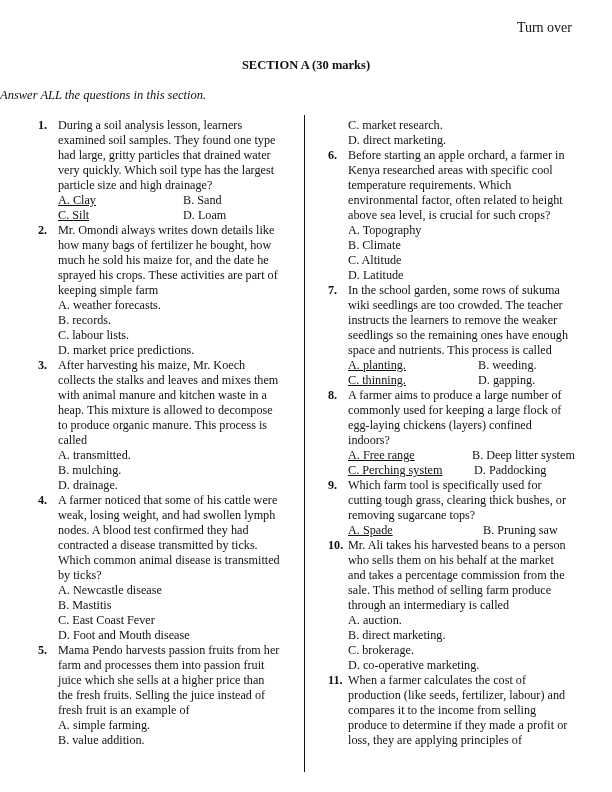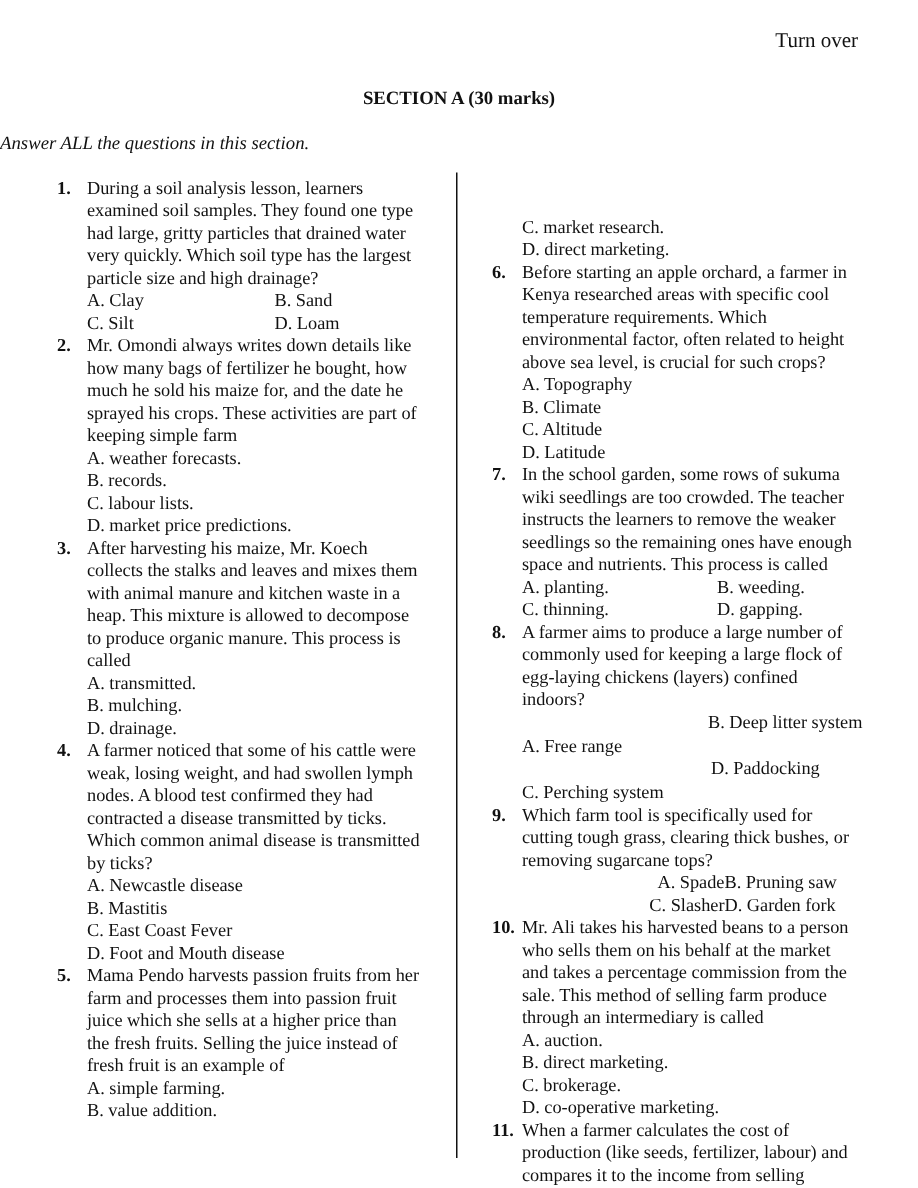--- a/index.html
+++ b/index.html
@@ -14,26 +14,26 @@
     .divider { position: absolute; left: 304px; top: 115px; width: 1.3px; height: 657px; background: #111111; }
     .col { position: absolute; top: 118px; }
     .col-left { left: 38px; width: 260px; }
     .col-right { left: 328px; width: 270px; top: 118px; }
     .q { position: relative; padding-left: 20px; }
     .qnum { position: absolute; left: 0; top: 0; font-weight: bold; }
     .qtext { display: block; }
     .opt { display: block; }
     .opt-row { display: flex; }
     .opt-row .opt { flex: 0 0 auto; }
-    .opt-row .opt.a { width: 125px; }
+    .opt-row .opt.a { width: 125px; text-decoration: underline; }
     .col-right .opt-row .opt.a { width: 130px; }
-    .q8 .opt-row .opt.a { width: 124px; margin-top: 16px; }
+    .q8 .opt-row .opt.a { width: 124px; }
     .q8 .opt-row2 .opt.a { width: 126px; }
-    .q9 .opt-row .opt.a { width: 135px; text-align: right; }
-    .cont { padding-left: 20px; margin-top: 26px; }
+    .q9 .opt-row .opt.a { width: 135px; }
+    .cont { padding-left: 20px; }
   </style>
 </head>
 <body>
 
 <div class="turn-over">Turn over</div>
 <div class="section-title">SECTION A (30 marks)</div>
 <div class="instruction">Answer ALL the questions in this section.</div>
 
 <div class="divider"></div>
 
@@ -181,24 +181,20 @@
     <span class="qnum">9.</span>
     <span class="qtext">
       <span class="opt">Which farm tool is specifically used for</span>
       <span class="opt">cutting tough grass, clearing thick bushes, or</span>
       <span class="opt">removing sugarcane tops?</span>
     </span>
     <div class="opt-row">
       <span class="opt a">A. Spade</span>
       <span class="opt">B. Pruning saw</span>
     </div>
-    <div class="opt-row">
-      <span class="opt a">C. Slasher</span>
-      <span class="opt">D. Garden fork</span>
-    </div>
   </div>
 
   <div class="q">
     <span class="qnum">10.</span>
     <span class="qtext">
       <span class="opt">Mr. Ali takes his harvested beans to a person</span>
       <span class="opt">who sells them on his behalf at the market</span>
       <span class="opt">and takes a percentage commission from the</span>
       <span class="opt">sale. This method of selling farm produce</span>
       <span class="opt">through an intermediary is called</span>

